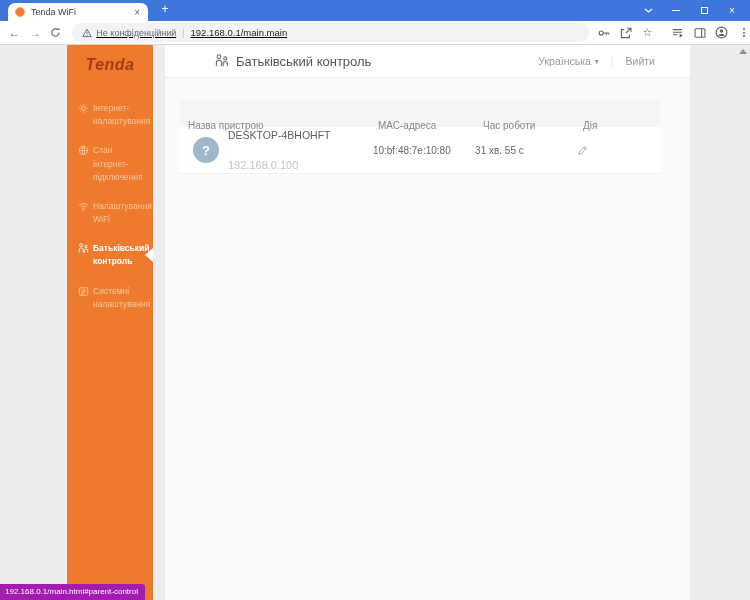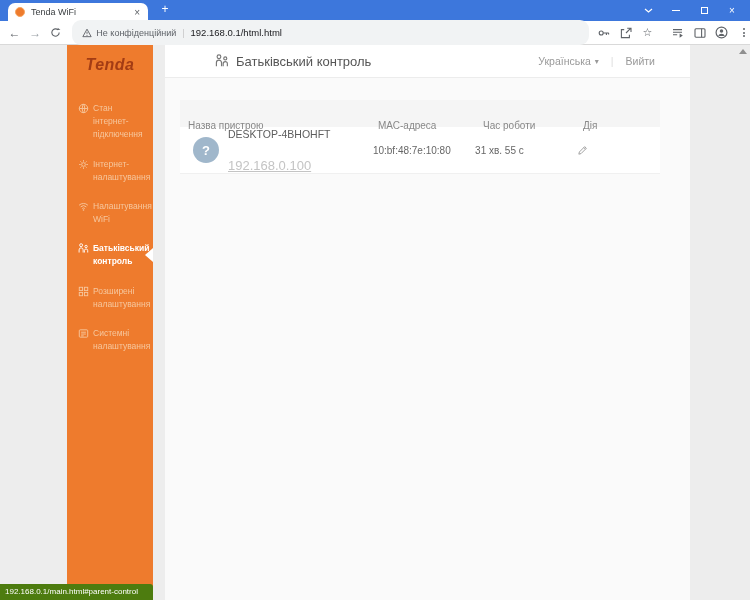--- a/index.html
+++ b/index.html
@@ -14,21 +14,21 @@
   .tab-close { font-size:10px; color:#5f6368; cursor:default; padding:0 2px; }
   .new-tab { position:absolute; left:157px; top:2px; width:16px; height:16px; color:#fff; font-size:12px; text-align:center; line-height:15px; }
   .win-controls { position:absolute; right:4px; top:0; height:21px; display:flex; align-items:center; }
   .win-btn { width:28px; height:21px; display:flex; align-items:center; justify-content:center; color:#fff; font-size:10px; }
   .win-min-bar { width:8px; height:1px; background:#fff; }
   .win-max-box { width:7px; height:7px; border:1px solid #fff; }
 
   .toolbar { position:absolute; left:0; top:21px; width:750px; height:24px; background:#fff; border-bottom:1px solid #d9d9d9; display:flex; align-items:center; }
   .nav-btn { width:22px; display:flex; justify-content:center; color:#5f6368; font-size:12px; }
   .nav-btn.dim { color:#9aa0a6; }
-  .omnibox { margin-left:6px; width:546px; height:25px; background:#f1f3f4; border-radius:9px; display:flex; align-items:center; padding:0 10px; }
+  .omnibox { margin-left:6px; width:546px; height:19px; background:#f1f3f4; border-radius:9px; display:flex; align-items:center; padding:0 10px;text-decoration:underline; }
   .omni-warning { display:flex; align-items:center; color:#5f6368; font-size:9px; }
   .omni-warning svg { margin-right:4px; }
   .omni-sep { color:#c6c6c6; font-size:9px; margin:0 6px; }
   .omni-url { color:#202124; font-size:9.5px; white-space:nowrap; }
   .toolbar-right { display:flex; align-items:center; margin-left:8px; gap:9px; color:#5f6368; }
   .tb-ic { width:13px; display:flex; justify-content:center; align-items:center; }
   .star-ic { font-size:11px; line-height:11px; }
   .dots-ic { display:flex; flex-direction:column; gap:1.5px; align-items:center; }
   .dots-ic i { width:2px; height:2px; border-radius:50%; background:#5f6368; }
 
@@ -61,28 +61,28 @@
 
   .table-wrap { margin:22px 0 0 15px; width:480px; }
   .thead { display:flex; background:#f5f5f5; height:27px; align-items:center; font-size:10px; color:#888; }
   .th { padding-left:8px;margin-top:24px; }
   .c1 { width:190px; } .c2 { width:105px; } .c3 { width:100px; } .c4 { width:85px; }
   .trow { display:flex; align-items:center; background:#fff; height:47px; border-bottom:1px solid #f0f0f0; font-size:10px; color:#666; }
   .dev-cell { display:flex; align-items:center; padding-left:13px; }
   .avatar { width:26px; height:26px; border-radius:50%; background:#a0b7cb; color:#fff; font-size:13px; font-weight:bold; display:flex; align-items:center; justify-content:center; flex:0 0 auto; }
   .dev-names { margin-left:9px; }
   .dev-name { font-size:10.5px; color:#5d5d5d; }
-  .dev-ip { font-size:13px; color:#c4c4c4; margin-top:18px;text-decoration:underline; }
+  .dev-ip { font-size:11px; color:#c4c4c4; margin-top:18px; }
   .cell { padding-left:8px; }
   .edit-btn { margin-left:13px; color:#999; cursor:pointer; }
 
   .add-row { width:480px; margin-top:28px; text-align:right; }
   .add-btn { display:inline-block; margin-right:5px; border:1px solid #d0d0d0; border-radius:3px; background:#fff; color:#888; font-size:10px; padding:4px 13px; cursor:pointer; font-family:"Liberation Sans",sans-serif; }
 
-  .status-bubble { position:absolute; left:0; bottom:0; background:#4d7c0f; color:#fff; font-size:8px; padding:3px 15px 4px 5px; border-radius:0 3px 0 0; white-space:nowrap; }
+  .status-bubble { position:absolute; left:0; bottom:0; background:#a21caf; color:#fff; font-size:8px; padding:3px 7px 4px 5px; border-radius:0 3px 0 0; white-space:nowrap; }
 </style>
 </head>
 <body>
 
 <div class="titlebar">
   <div class="tab">
     <span class="favicon"></span>
     <span class="tab-title">Tenda WiFi</span>
     <span class="tab-close">×</span>
   </div>
@@ -115,21 +115,21 @@
   <div class="omnibox">
     <span class="omni-warning">
       <svg width="10" height="10" viewBox="0 0 12 12">
           <path d="M6 1.4 11 10.4H1z" fill="none" stroke="#5f6368" stroke-width="1.1"></path>
           <line x1="6" y1="4.6" x2="6" y2="7" stroke="#5f6368" stroke-width="1.1"></line>
           <circle cx="6" cy="8.7" r=".7" fill="#5f6368"></circle>
         </svg>
       <span>Не конфіденційний</span>
     </span>
     <span class="omni-sep">|</span>
-    <span class="omni-url">192.168.0.1/html.html</span>
+    <span class="omni-url">192.168.0.1/main.main</span>
   </div>
   <div class="toolbar-right">
     <span class="tb-ic">
       <svg width="12" height="12" viewBox="0 0 12 12">
           <circle cx="3.2" cy="6" r="2" fill="none" stroke="#5f6368" stroke-width="1.1"></circle>
           <path d="M5.2 6h5.6M8.4 6v2M10.6 6v1.6" fill="none" stroke="#5f6368" stroke-width="1.1"></path>
         </svg>
     </span>
     <span class="tb-ic">
       <svg width="12" height="12" viewBox="0 0 12 12">
@@ -167,35 +167,35 @@
 
 <div class="viewport">
 
   <div class="sidebar">
     <div class="logo">Tenda</div>
     <div class="menu">
 
       <div class="menu-item">
         <span class="mi-icon">
           <svg width="11" height="11" viewBox="0 0 12 12">
+              <circle cx="6" cy="6" r="2" fill="none" stroke="currentColor" stroke-width="1"></circle>
+              <path d="M6 1.2v1.7M6 9.1v1.7M1.2 6h1.7M9.1 6h1.7M2.6 2.6l1.2 1.2M8.2 8.2l1.2 1.2M9.4 2.6 8.2 3.8M3.8 8.2 2.6 9.4" fill="none" stroke="currentColor" stroke-width="1"></path>
+            </svg>
+        </span>
+        <span class="mi-label">Інтернет-налаштування</span>
+      </div>
+
+      <div class="menu-item">
+        <span class="mi-icon">
+          <svg width="11" height="11" viewBox="0 0 12 12">
               <circle cx="6" cy="6" r="4.6" fill="none" stroke="currentColor" stroke-width="1"></circle>
               <path d="M1.4 6h9.2M6 1.4c1.8 1.4 1.8 7.8 0 9.2M6 1.4c-1.8 1.4-1.8 7.8 0 9.2" fill="none" stroke="currentColor" stroke-width="1"></path>
             </svg>
         </span>
         <span class="mi-label">Стан інтернет-підключення</span>
-      </div>
-
-      <div class="menu-item">
-        <span class="mi-icon">
-          <svg width="11" height="11" viewBox="0 0 12 12">
-              <circle cx="6" cy="6" r="2" fill="none" stroke="currentColor" stroke-width="1"></circle>
-              <path d="M6 1.2v1.7M6 9.1v1.7M1.2 6h1.7M9.1 6h1.7M2.6 2.6l1.2 1.2M8.2 8.2l1.2 1.2M9.4 2.6 8.2 3.8M3.8 8.2 2.6 9.4" fill="none" stroke="currentColor" stroke-width="1"></path>
-            </svg>
-        </span>
-        <span class="mi-label">Інтернет-налаштування</span>
       </div>
 
       <div class="menu-item">
         <span class="mi-icon">
           <svg width="11" height="11" viewBox="0 0 12 12">
               <path d="M1.2 4.6a7 7 0 0 1 9.6 0M2.9 6.4a4.6 4.6 0 0 1 6.2 0M4.6 8.2a2.1 2.1 0 0 1 2.8 0" fill="none" stroke="currentColor" stroke-width="1"></path>
               <circle cx="6" cy="9.8" r=".9" fill="currentColor"></circle>
             </svg>
         </span>
         <span class="mi-label">Налаштування WiFi</span>
@@ -208,31 +208,20 @@
               <circle cx="3.4" cy="2.4" r="1.6" fill="none" stroke="currentColor" stroke-width="1"></circle>
               <path d="M1.2 10.4V7.5a2.2 2.2 0 0 1 4.4 0v2.9" fill="none" stroke="currentColor" stroke-width="1"></path>
               <circle cx="8.8" cy="3.8" r="1.3" fill="none" stroke="currentColor" stroke-width="1"></circle>
               <path d="M7 10.4V8.3a1.8 1.8 0 0 1 3.6 0v2.1" fill="none" stroke="currentColor" stroke-width="1"></path>
             </svg>
         </span>
         <span class="mi-label">Батьківський контроль</span>
       </div>
 
 
-      <div class="menu-item">
-        <span class="mi-icon">
-          <svg width="11" height="11" viewBox="0 0 12 12">
-              <rect x="1.4" y="1.4" width="3.6" height="3.6" fill="none" stroke="currentColor" stroke-width="1"></rect>
-              <rect x="7" y="1.4" width="3.6" height="3.6" fill="none" stroke="currentColor" stroke-width="1"></rect>
-              <rect x="1.4" y="7" width="3.6" height="3.6" fill="none" stroke="currentColor" stroke-width="1"></rect>
-              <rect x="7" y="7" width="3.6" height="3.6" fill="none" stroke="currentColor" stroke-width="1"></rect>
-            </svg>
-        </span>
-        <span class="mi-label">Розширені налаштування</span>
-      </div>
 
       <div class="menu-item">
         <span class="mi-icon">
           <svg width="11" height="11" viewBox="0 0 12 12">
               <rect x="1.4" y="2" width="9.2" height="8" rx="1" fill="none" stroke="currentColor" stroke-width="1"></rect>
               <path d="M3.4 4.6h5.2M3.4 6.6h5.2M3.4 8.6h2.8" fill="none" stroke="currentColor" stroke-width="1"></path>
             </svg>
         </span>
         <span class="mi-label">Системні налаштування</span>
       </div>

